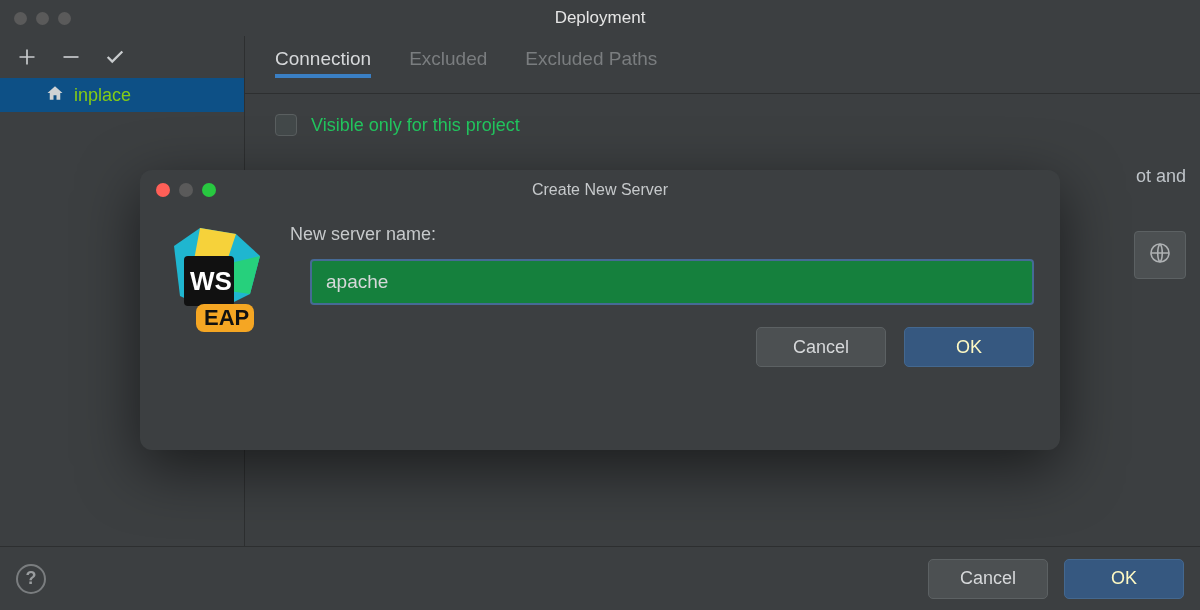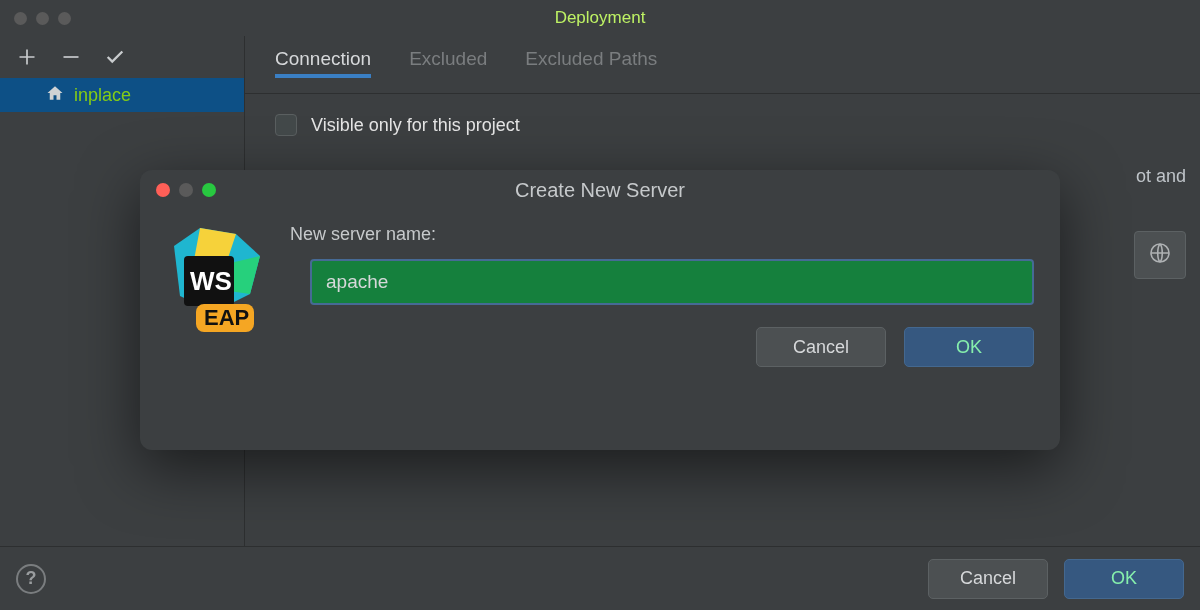--- a/index.html
+++ b/index.html
@@ -23,21 +23,21 @@
       position: relative;
     }
     .traffic-lights { display: flex; gap: 9px; z-index: 1; }
     .traffic-light {
       width: 13px; height: 13px; border-radius: 50%;
       background: #5a5a5a;
     }
     .title-text {
       position: absolute; left: 0; right: 0;
       text-align: center;
-      color: #bef264;
+      color: #e5e5e5;
       font-size: 17px;
       pointer-events: none;
     }
 
     .main-body {
       display: flex;
       height: calc(100% - 36px - 64px);
     }
 
     .sidebar {
@@ -93,21 +93,21 @@
       cursor: pointer;
     }
     .tab.active {
       color: #d6d8da;
       border-bottom: 4px solid #3a7fc4;
     }
 
     .tab-content { padding: 20px 30px; }
     .checkbox-row {
       display: flex; align-items: center; gap: 14px;
-      font-size: 18px; color: #e5e5e5;
+      font-size: 18px; color: #22c55e;
     }
     .checkbox {
       width: 22px; height: 22px;
       background: #43494a;
       border: 1px solid #5a5f60;
       border-radius: 4px;
     }
     .truncated-text {
       position: absolute;
       right: 14px; top: 130px;
@@ -147,21 +147,21 @@
     .btn {
       height: 40px;
       min-width: 120px;
       border-radius: 5px;
       font-size: 18px;
       display: flex; align-items: center; justify-content: center;
       margin-left: 16px;
       cursor: pointer;
     }
     .btn-secondary { background: #4c5052; color: #d6d8da; border: 1px solid #5c6163; }
-    .btn-primary { background: #365880; color: #86efac; border: 1px solid #44688f; }
+    .btn-primary { background: #365880; color: #fef9c3; border: 1px solid #44688f; }
 
     
     .modal {
       position: absolute;
       left: 140px; top: 170px;
       width: 920px;
       height: 280px;
       background: #3c3f41;
       border-radius: 12px;
       box-shadow: 0 18px 60px rgba(0,0,0,0.55);
@@ -174,21 +174,21 @@
       position: relative;
     }
     .modal-traffic { display: flex; gap: 9px; z-index: 1; }
     .tl-red { width: 14px; height: 14px; border-radius: 50%; background: #ff5f57; }
     .tl-yel { width: 14px; height: 14px; border-radius: 50%; background: #5a5a5a; }
     .tl-grn { width: 14px; height: 14px; border-radius: 50%; background: #28c840; }
     .modal-title {
       position: absolute; left: 0; right: 0;
       text-align: center;
       color: #c6c9cb;
-      font-size: 20px;
+      font-size: 16px;
       pointer-events: none;
     }
     .modal-body {
       display: flex;
       padding: 10px 26px 18px 26px;
       gap: 24px;
     }
     .app-icon {
       width: 100px; height: 110px;
       position: relative;

